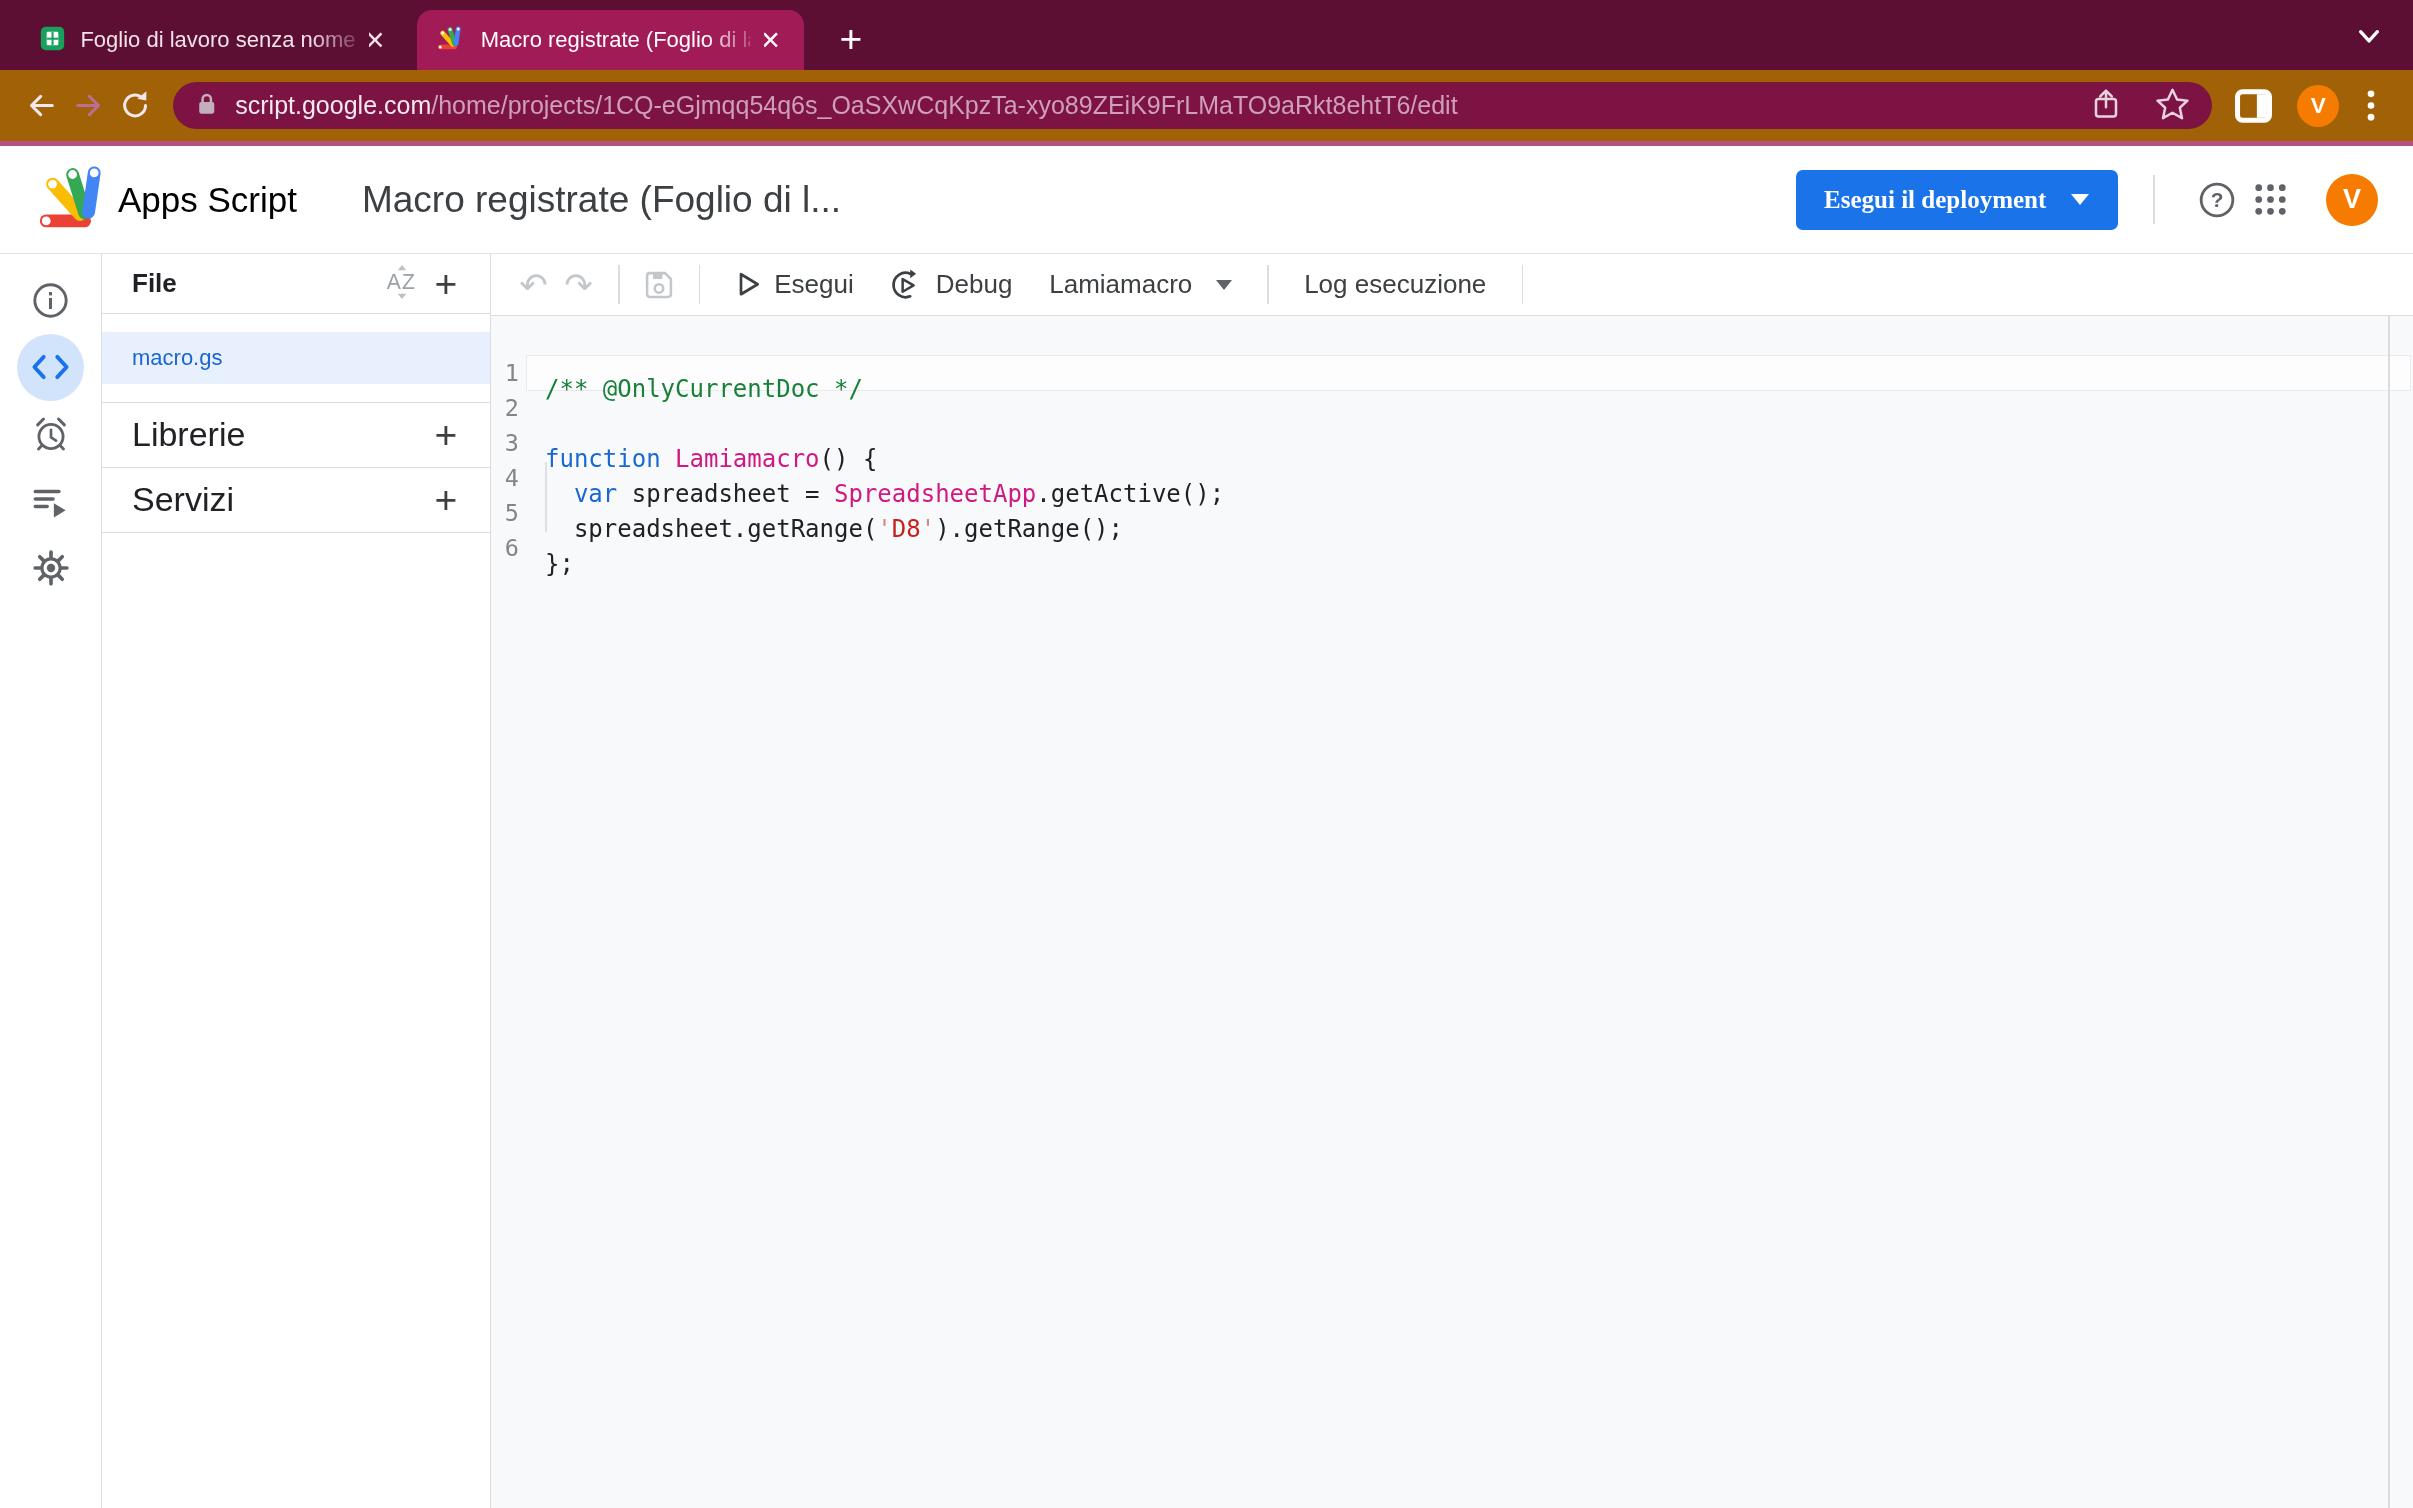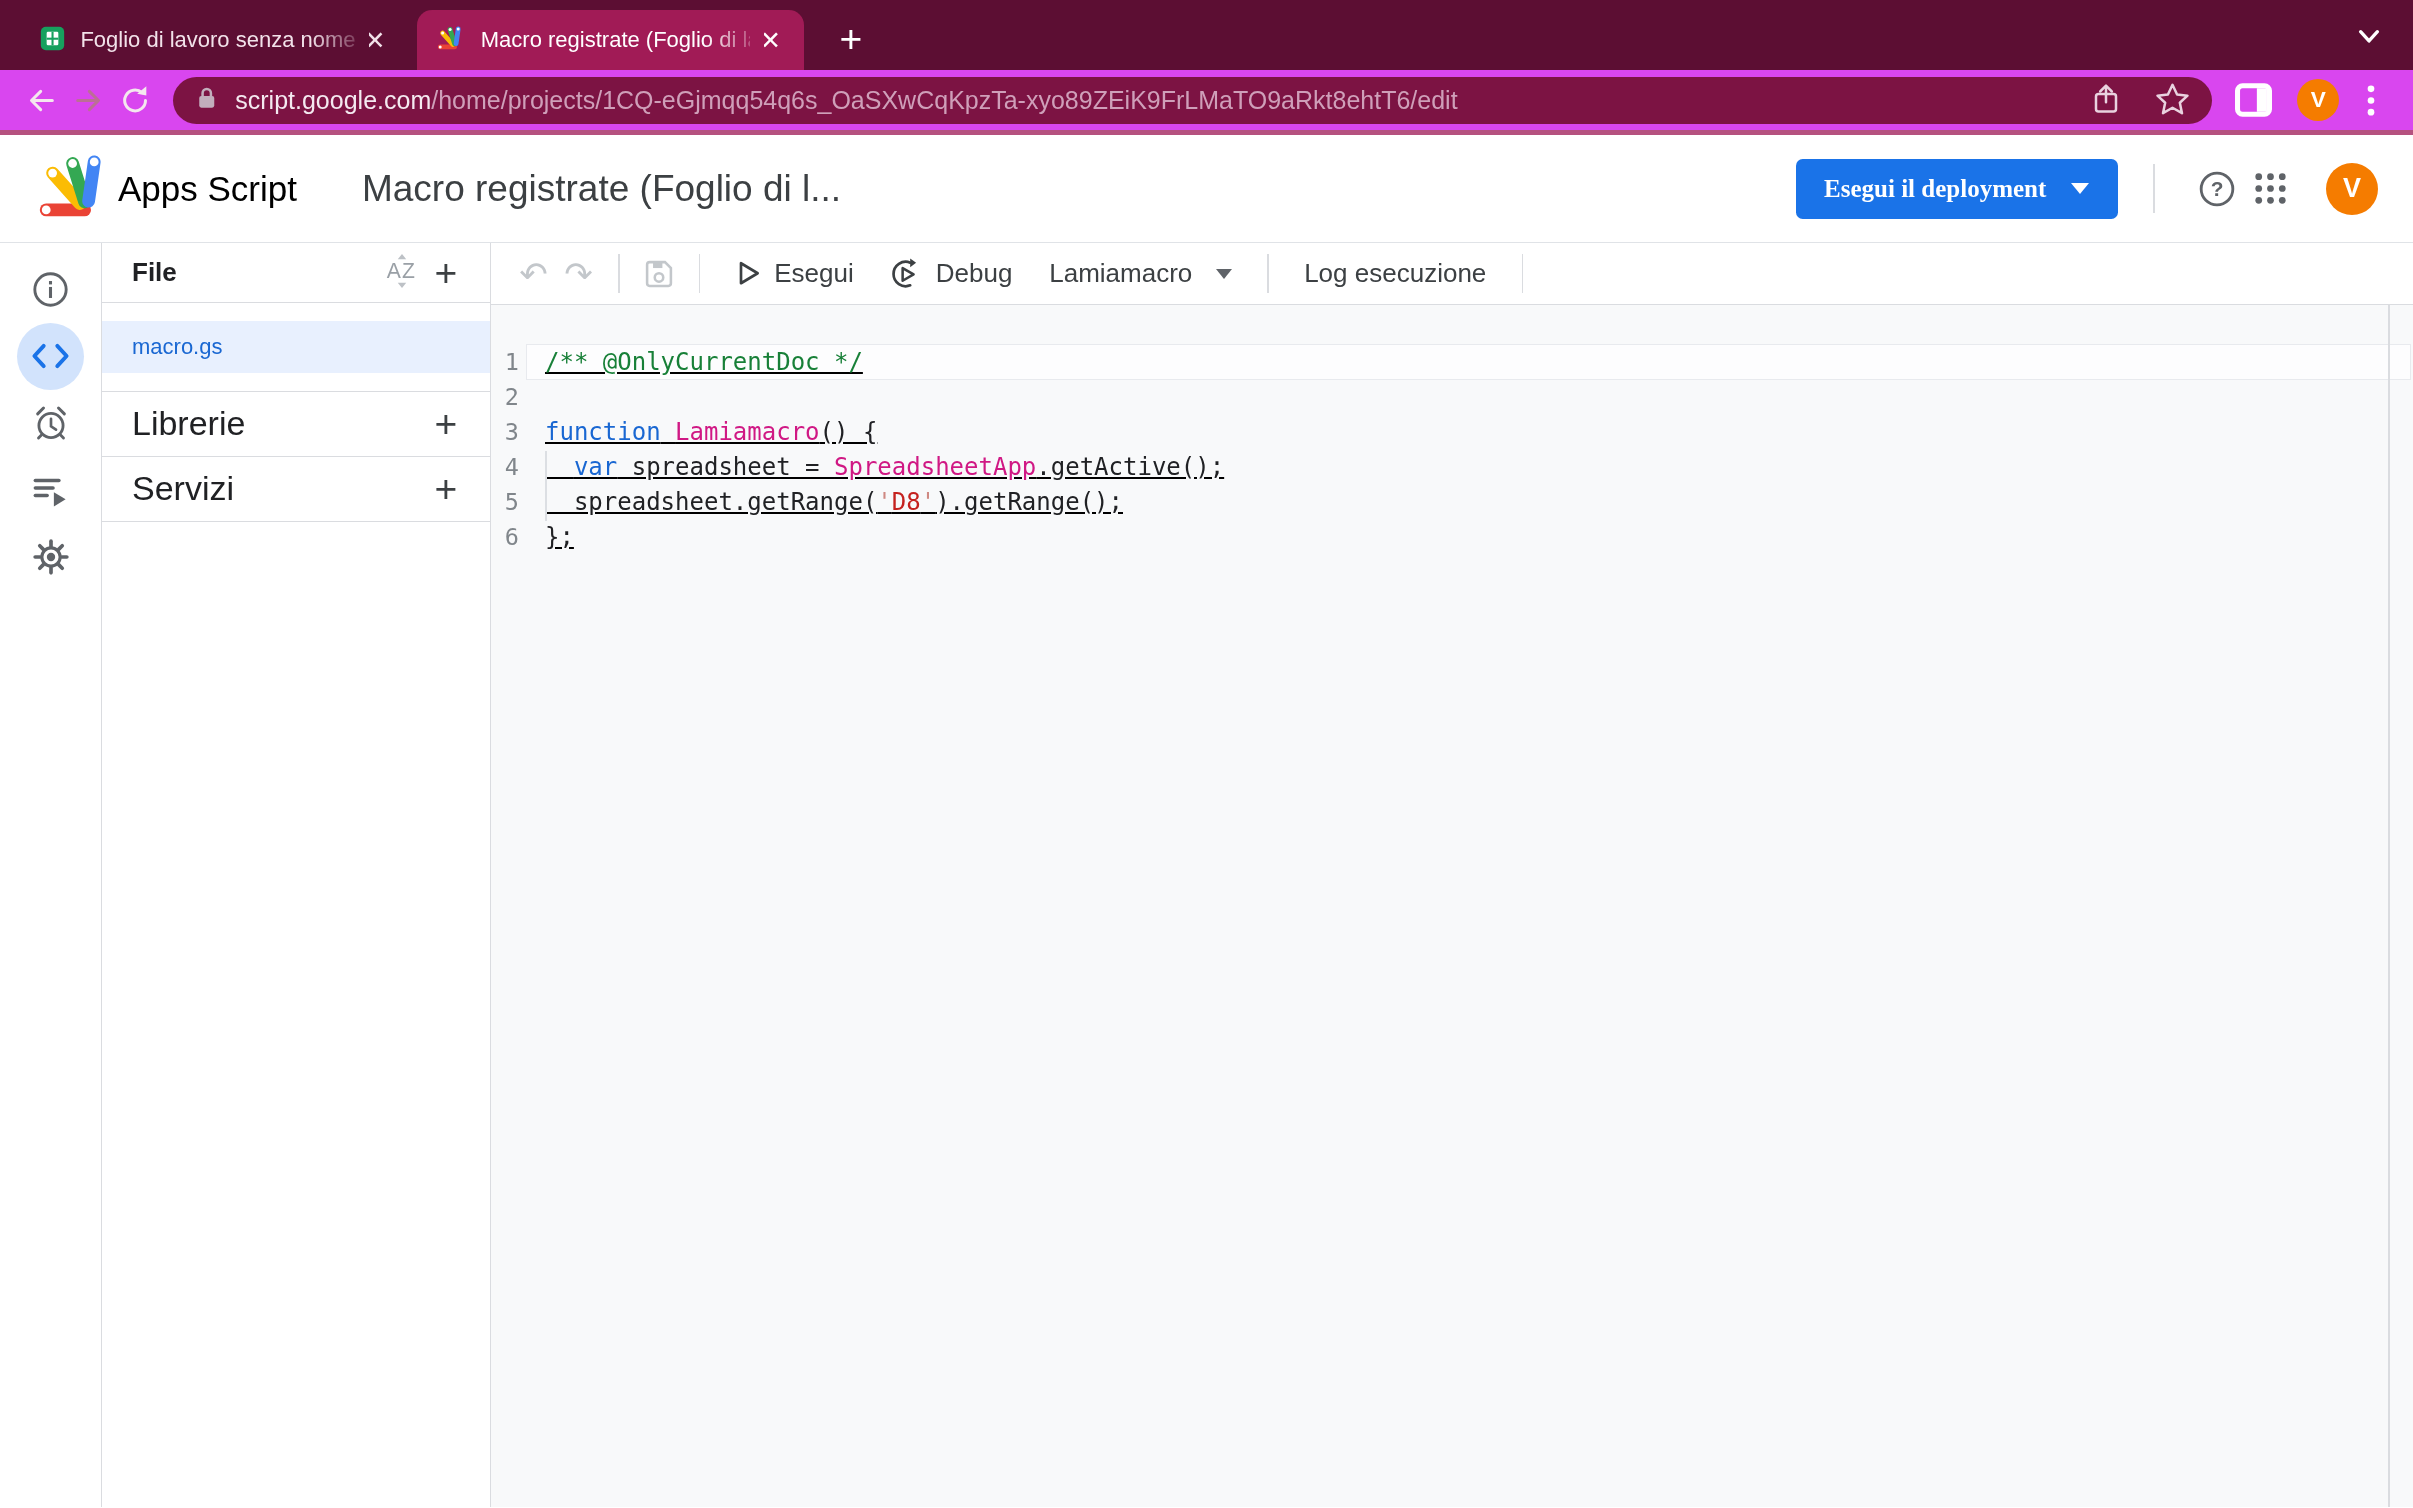--- a/index.html
+++ b/index.html
@@ -17,21 +17,21 @@
   .tab-title { font-size:22px; white-space:nowrap; overflow:hidden; flex:1 1 auto; position:relative; }
   .tab .fade { position:absolute; right:40px; top:0; bottom:0; width:59px; }
   .tab.inactive .fade { background:linear-gradient(to right, rgba(92,14,51,0), #5c0e33); }
   .tab.active .fade { background:linear-gradient(to right, rgba(161,27,86,0), #a11b56); }
   .tab-close { flex:0 0 auto; width:34px; height:34px; display:flex; align-items:center; justify-content:center;
                font-size:25px; border-radius:50%; margin-left:3.4px; }
   .newtab { width:49px; height:49px; margin:0 0 6.7px 22px; display:flex; align-items:center; justify-content:center;
             color:#fff; font-size:39px; font-weight:300; border-radius:50%; }
   .tab-strip-chevron { position:absolute; right:28.5px; top:25px; }
 
-  .navbar { height:60px; background:#d946ef; display:flex; align-items:center; padding:0 18.4px; }
+  .navbar { height:71px; background:#a16207; display:flex; align-items:center; padding:0 18.4px; }
   .nav-btn { width:47px; height:47px; display:flex; align-items:center; justify-content:center; border-radius:50%; }
   .urlbar { flex:1 1 auto; height:47px; background:#7c1343; border-radius:23.5px; margin:0 18.4px 0 13.4px;
             display:flex; align-items:center; padding:0 22px; min-width:0; }
   .url-text { font-size:25px; white-space:nowrap; overflow:hidden; margin-left:17px; flex:1 1 auto; }
   .url-domain { color:#f4e9f0; }
   .url-path { color:#cf9fb9; }
   .pill-actions { display:flex; align-items:center; gap:34px; margin-left:20px; }
   .chrome-avatar { width:42px; height:42px; border-radius:50%; background:#f57c00; color:#fff;
                    display:flex; align-items:center; justify-content:center; font-size:22.6px; font-weight:bold; margin:0 8.4px 0 20px; }
   .chrome-strip { height:5px; background:#b5517f; }
@@ -75,21 +75,21 @@
   .tb-btn { display:flex; align-items:center; gap:13.4px; font-size:26px; color:#3c4043; padding:0 18.4px; height:50px; border-radius:5px; }
   .tb-caret { width:0; height:0; border-left:8.4px solid transparent; border-right:8.4px solid transparent;
               border-top:10px solid #5f6368; margin-left:10px; }
 
   .code-area { flex:1; position:relative; background:#f8f9fa;
                font-family:"DejaVu Sans Mono", monospace; font-size:24px; }
   .current-line { position:absolute; left:35px; right:2.5px; top:39px; height:36px;
                   background:#fdfdfe; border:1.7px solid #e8eaee; }
   .gutter { position:absolute; left:0; top:40px; width:28px; text-align:right; color:#80868b; }
   .gutter .ln { height:35px; line-height:35px; font-size:23.5px; }
-  .code-lines { position:absolute; left:54px; top:40px; right:34px;text-decoration:underline; }
+  .code-lines { position:absolute; left:54px; top:56px; right:34px; }
   .code-line { height:35px; line-height:35px; white-space:pre; }
   .indent-guide { position:absolute; left:54px; top:146px; height:70px; width:1.7px; background:#dcdfe3; }
   .scroll-sep { position:absolute; right:23.5px; top:0; bottom:0; width:1.7px; background:#dadce0; }
   .tk-cm { color:#188038; } .tk-kw { color:#1967d2; } .tk-cl { color:#d01884; }
   .tk-st { color:#c5221f; } .tk-q { color:#cf8982; } .tk-pn { color:#202124; }
 </style>
 </head>
 <body>
 
 <div class="screen">

